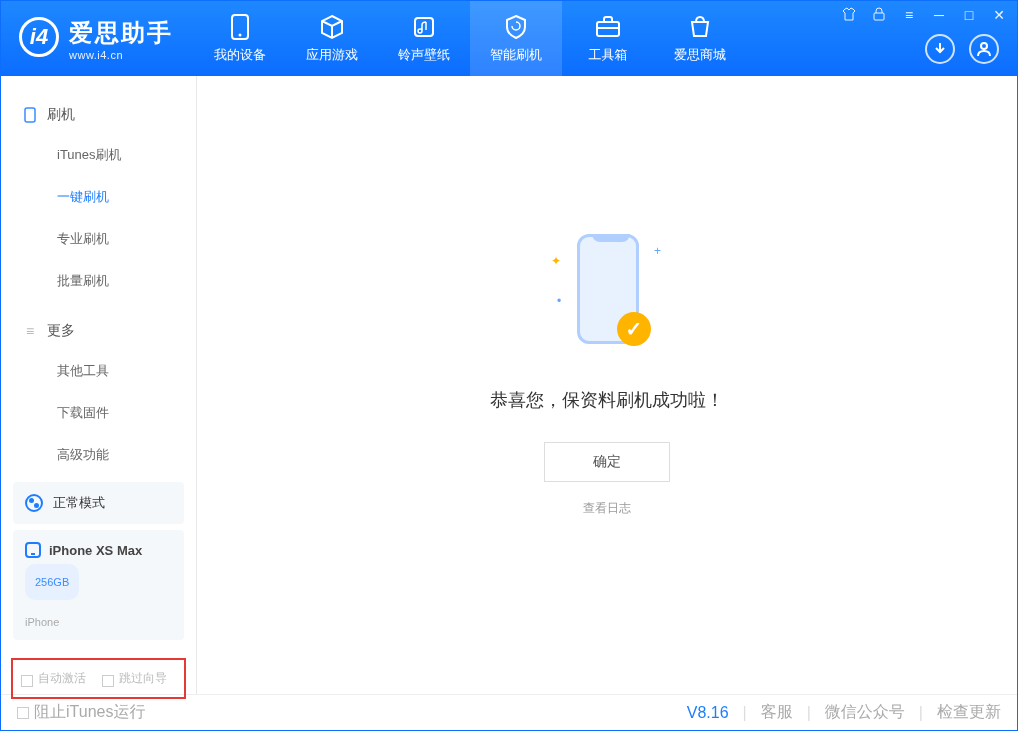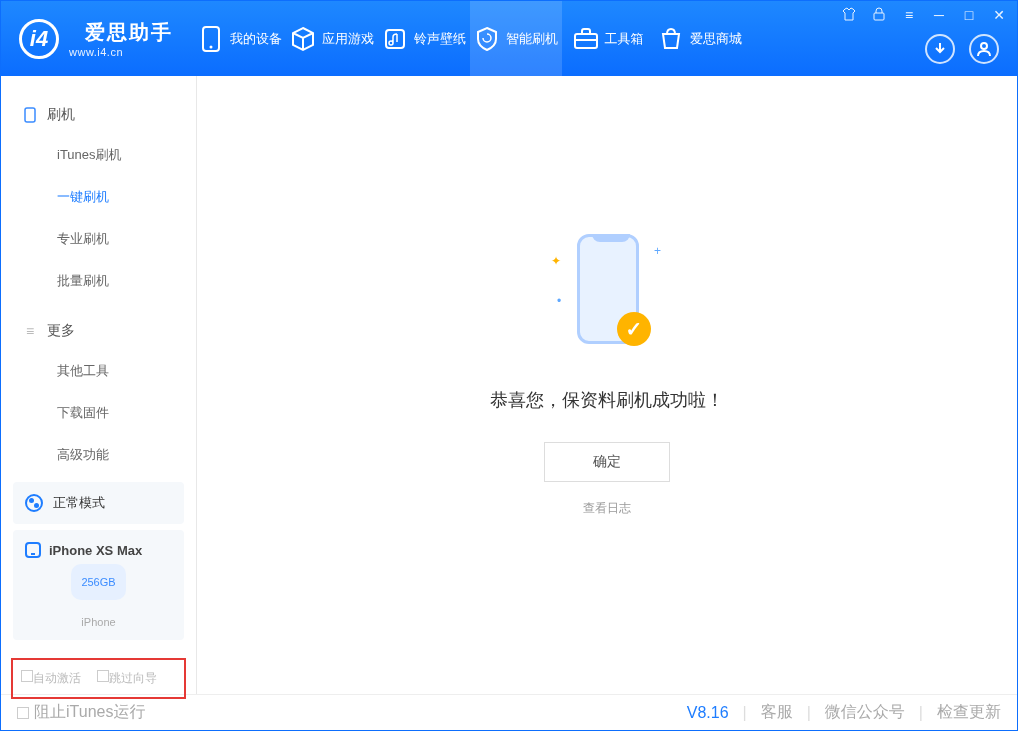--- a/index.html
+++ b/index.html
@@ -2,57 +2,57 @@
 <html><head>
 <meta charset="utf-8">
 <style>
 * { margin: 0; padding: 0; box-sizing: border-box; font-family: "Microsoft YaHei", Arial, sans-serif; }
 body { background: #fff; width: 1018px; height: 731px; overflow: hidden; border: 1px solid #0d6efd; }
 
 .header { height: 75px; background: linear-gradient(180deg, #1e88ff 0%, #0b6dff 100%); display: flex; align-items: center; color: #fff; position: relative; }
 .logo-block { display: flex; align-items: flex-start; margin-left: 18px; width: 175px; }
 .logo-circle { width: 40px; height: 40px; border: 3px solid #fff; border-radius: 50%; display: flex; align-items: center; justify-content: center; font-size: 22px; font-weight: bold; font-style: italic; }
 .logo-text { margin-left: 10px; }
-.logo-title { font-size: 20px; font-weight: bold; letter-spacing: 2px; margin-left: 16px; }
+.logo-title { font-size: 24px; font-weight: bold; letter-spacing: 2px; }
 .logo-sub { font-size: 11px; opacity: .9; letter-spacing: .5px; }
 
 .tabs { display: flex; height: 100%; }
-.tab { width: 92px; display: flex; flex-direction: row; align-items: center; justify-content: center; cursor: pointer; color: #fff; font-size: 13px; gap: 6px; }
+.tab { width: 92px; display: flex; flex-direction: column; align-items: center; justify-content: center; cursor: pointer; color: #fff; font-size: 13px; gap: 6px; }
 .tab.active { background: rgba(255,255,255,.15); }
 .tab .ico { width: 26px; height: 26px; display: flex; align-items: center; justify-content: center; }
 
 .win-ctrls { position: absolute; right: 10px; top: 6px; display: flex; gap: 14px; color: #fff; font-size: 14px; }
 .win-ctrls > span { cursor: pointer; opacity: .9; width: 16px; text-align: center; }
 
 .hdr-right { position: absolute; right: 18px; bottom: 12px; display: flex; gap: 14px; }
 .circ-btn { width: 30px; height: 30px; border: 2px solid rgba(255,255,255,.8); border-radius: 50%; display: flex; align-items: center; justify-content: center; cursor: pointer; color: #fff; }
 
 .body { display: flex; height: 618px; }
 .sidebar { width: 196px; border-right: 1px solid #e8e8e8; padding-top: 20px; display: flex; flex-direction: column; }
 .side-sec-title { display: flex; align-items: center; gap: 10px; padding: 10px 22px; color: #555; font-size: 14px; }
 .side-sec-title .hico { width: 14px; height: 14px; display: flex; align-items: center; justify-content: center; color: #3b8cff; }
 .side-item { padding: 12px 0 12px 56px; color: #666; font-size: 13px; cursor: pointer; }
 .side-item.active { color: #1e7dff; }
 
 .side-spacer { flex: 1; }
 
 .device-box { margin: 6px 12px; padding: 12px; border-radius: 4px; background: #f5f8fb; font-size: 13px; color: #333; display: flex; align-items: center; gap: 10px; }
-.device-box2 { margin: 0 12px 10px; padding: 12px; border-radius: 4px; background: #f5f8fb; font-size: 13px; text-align: center; }
+.device-box2 { margin: 0 12px 10px; padding: 12px; border-radius: 4px; background: #f5f8fb; font-size: 13px; }
 .dev-name { font-weight: bold; color: #444; margin-bottom: 6px; display: flex; align-items: center; gap: 8px; }
 .dev-ico { width: 16px; height: 16px; border: 2px solid #1e7dff; border-radius: 4px; position: relative; }
 .dev-ico::after { content: ''; position: absolute; bottom: 1px; left: 50%; transform: translateX(-50%); width: 4px; height: 2px; background: #1e7dff; }
 .cap-pill { display: inline-block; background: #e6f0ff; color: #3b8cff; border-radius: 10px; padding: 12px 10px; font-size: 11px; margin-bottom: 16px; }
 .dev-type { color: #aaa; font-size: 11px; }
 .mode-ico { width: 18px; height: 18px; border: 2px solid #1e7dff; border-radius: 50%; position: relative; }
 .mode-ico::before, .mode-ico::after { content: ''; position: absolute; background: #1e7dff; border-radius: 50%; }
 .mode-ico::before { width: 5px; height: 5px; top: 2px; left: 2px; }
 .mode-ico::after { width: 5px; height: 5px; bottom: 2px; right: 2px; }
 
 .red-box { border: 2px solid #e53935; margin: 8px 10px 0; padding: 10px 8px; display: flex; gap: 16px; font-size: 12px; color: #bbb; }
-.chk { display: flex; align-items: flex-start; cursor: pointer; }
+.chk { display: flex; align-items: flex-end; gap: 5px; cursor: pointer; }
 .chk .box { width: 12px; height: 12px; border: 1px solid #ccc; }
 
 .main { flex: 1; display: flex; flex-direction: column; align-items: center; justify-content: center; padding-bottom: 20px; }
 .phone-ill { width: 120px; height: 130px; position: relative; margin-bottom: 24px; }
 .phone-body { position: absolute; left: 30px; top: 0; width: 62px; height: 110px; border: 3px solid #b0cfff; border-radius: 12px; background: #e8f2ff; }
 .phone-body::before { content:''; position:absolute; top:-3px; left:12px; width:38px; height:8px; background:#b0cfff; border-radius: 0 0 8px 8px; }
 .check-badge { position: absolute; right: 16px; bottom: 18px; width: 34px; height: 34px; background: #ffb400; border-radius: 50%; display: flex; align-items: center; justify-content: center; color: #fff; font-size: 20px; font-weight: bold; }
 .sparkle { position: absolute; font-size: 12px; color: #ffb400; }
 .s1 { left: 4px; top: 20px; } .s2 { left: 10px; top: 60px; color:#5fa8ff; } .s3 { right: 6px; top: 10px; color:#5fa8ff; } .s4 { right: 30px; top: 60px; }
 

